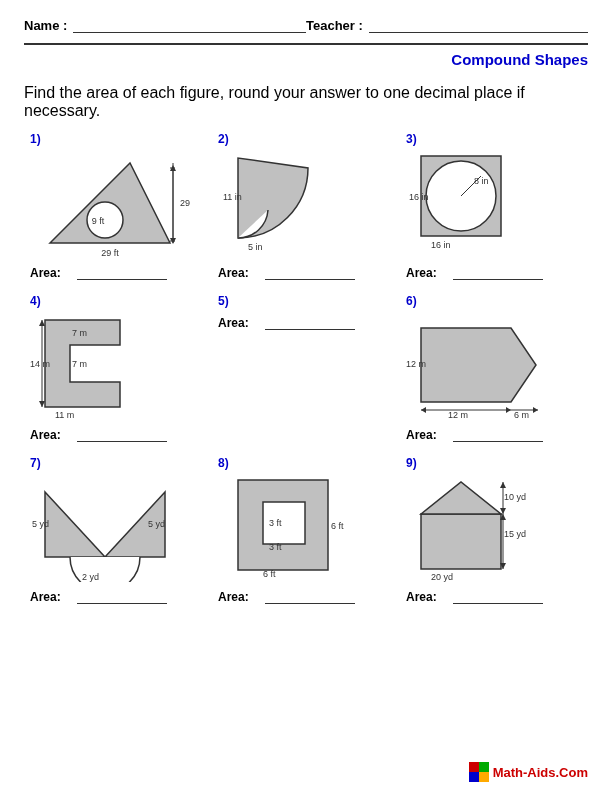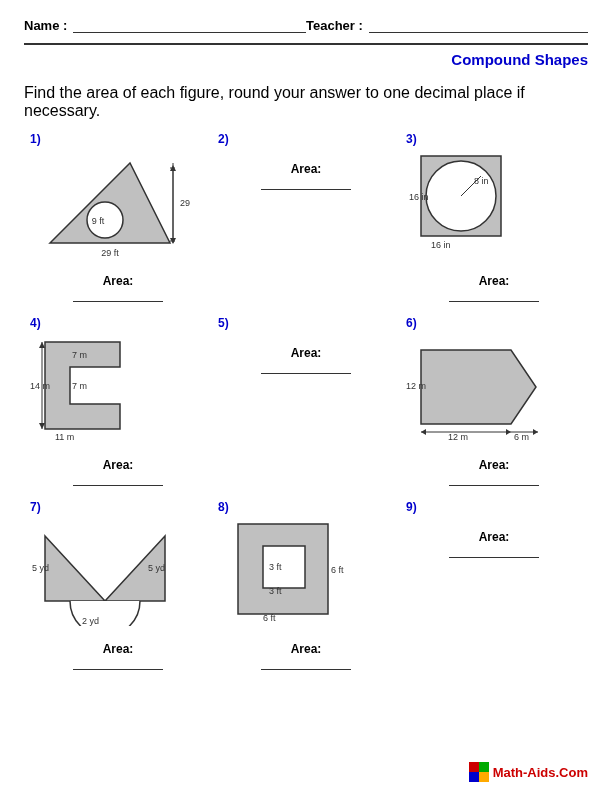--- a/index.html
+++ b/index.html
@@ -70,24 +70,23 @@
     }
     .figure-area {
       width: 160px;
       height: 110px;
       position: relative;
       margin-bottom: 2px;
     }
     .area-row {
       display: flex;
       align-items: center;
-      gap: 0;
-      margin-top: 16px;
+      gap: 16px;
+      margin-top: 8px;
       margin-bottom: 8px;
-      flex-direction: column;
     }
     .area-label {
       font-size: 12px;
       font-weight: bold;
     }
     .area-line {
       border-bottom: 1px solid #333;
       width: 90px;
       height: 14px;
     }
@@ -160,20 +159,32 @@
         </svg>
       </div>
       <div class="area-row">
         <span class="area-label">Area:</span>
         <div class="area-line"></div>
       </div>
     </div>
 
     <div class="problem-cell">
       <div class="problem-number">2)</div>
+      <div class="figure-area">
+        <svg width="160" height="110">
+
+          <path d="M 20,10 L 20,90 A 70,70 0 0,0 90,20 Z" fill="#c0c0c0" stroke="#333" stroke-width="1.5"></path>
+
+          <path d="M 20,90 A 30,30 0 0,0 50,62" fill="white" stroke="#333" stroke-width="1.5"></path>
+
+          <text x="5" y="52" font-size="9" fill="#333">11 in</text>
+
+          <text x="30" y="102" font-size="9" fill="#333">5 in</text>
+        </svg>
+      </div>
       <div class="area-row">
         <span class="area-label">Area:</span>
         <div class="area-line"></div>
       </div>
     </div>
 
     <div class="problem-cell">
       <div class="problem-number">3)</div>
       <div class="figure-area">
         <svg width="160" height="110">
@@ -294,20 +305,39 @@
         </svg>
       </div>
       <div class="area-row">
         <span class="area-label">Area:</span>
         <div class="area-line"></div>
       </div>
     </div>
 
     <div class="problem-cell">
       <div class="problem-number">9)</div>
+      <div class="figure-area">
+        <svg width="160" height="110">
+
+          <rect x="15" y="42" width="80" height="55" fill="#c0c0c0" stroke="#333" stroke-width="1.5"></rect>
+
+          <polygon points="15,42 55,10 95,42" fill="#c0c0c0" stroke="#333" stroke-width="1.5"></polygon>
+
+          <text x="98" y="28" font-size="9" fill="#333">10 yd</text>
+          <text x="98" y="65" font-size="9" fill="#333">15 yd</text>
+          <text x="25" y="108" font-size="9" fill="#333">20 yd</text>
+
+          <line x1="97" y1="10" x2="97" y2="42" stroke="#333" stroke-width="1"></line>
+          <polygon points="97,10 94,16 100,16" fill="#333"></polygon>
+          <polygon points="97,42 94,36 100,36" fill="#333"></polygon>
+          <line x1="97" y1="42" x2="97" y2="97" stroke="#333" stroke-width="1"></line>
+          <polygon points="97,42 94,48 100,48" fill="#333"></polygon>
+          <polygon points="97,97 94,91 100,91" fill="#333"></polygon>
+        </svg>
+      </div>
       <div class="area-row">
         <span class="area-label">Area:</span>
         <div class="area-line"></div>
       </div>
     </div>
 
   </div>
 
   <div class="logo-area">
     <svg class="logo-icon" viewBox="0 0 20 20">

